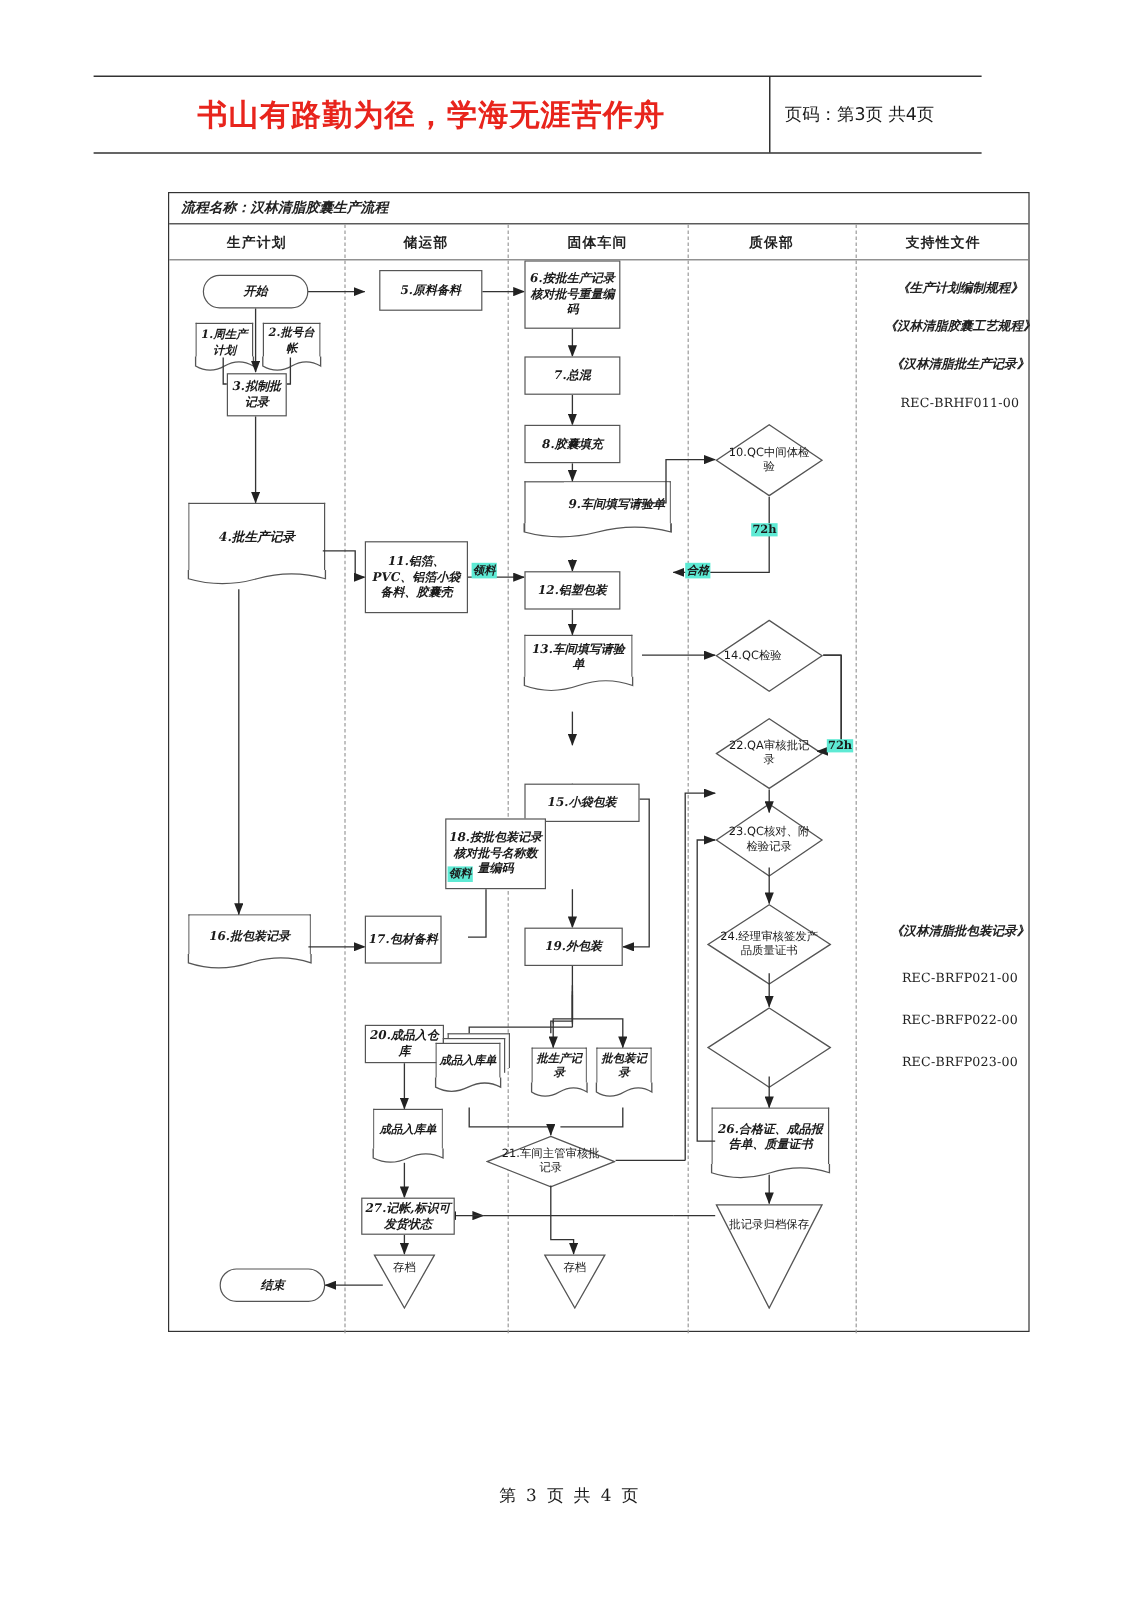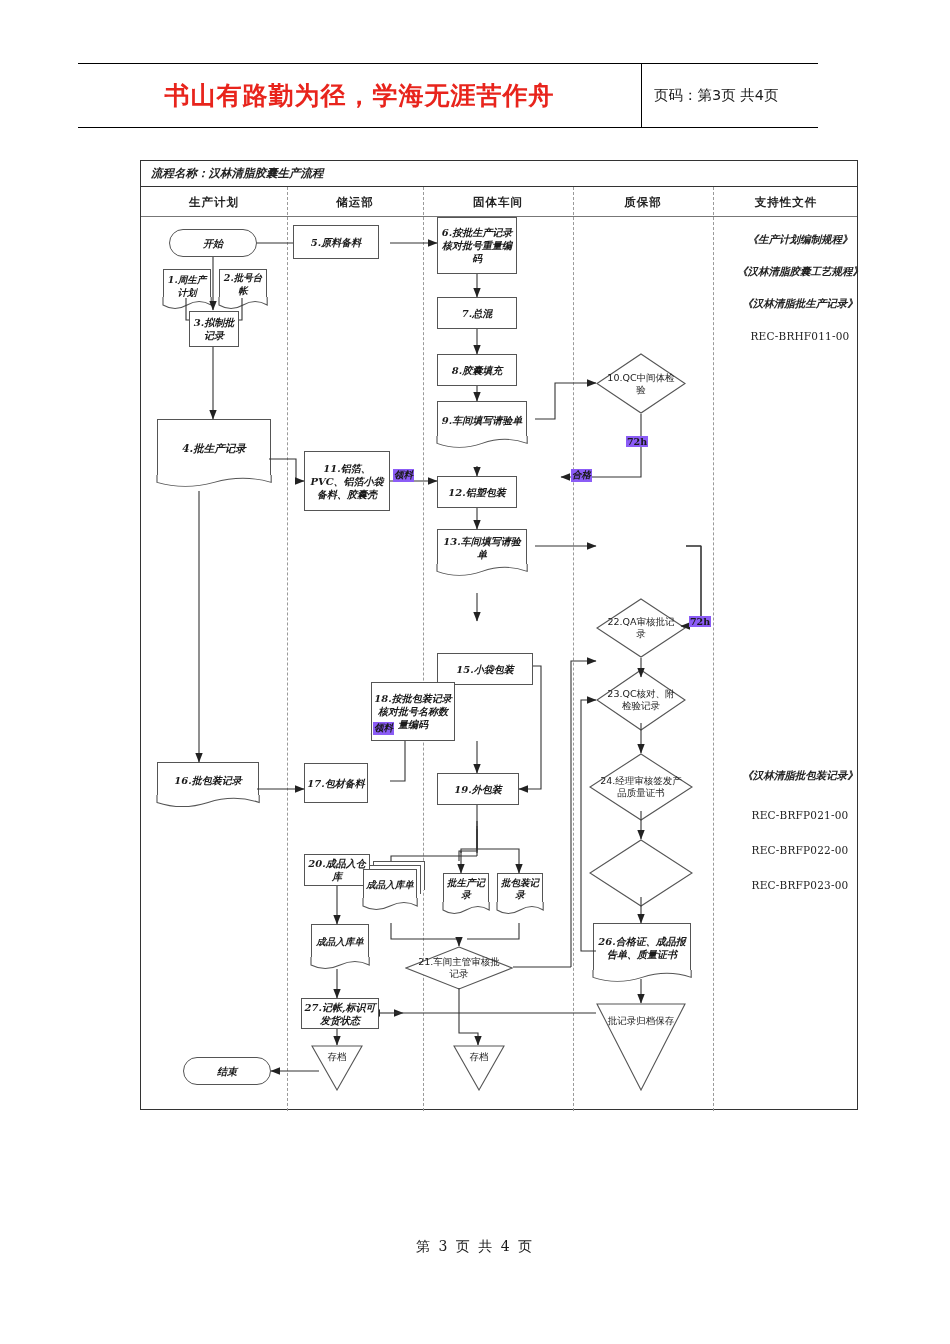--- a/index.html
+++ b/index.html
@@ -223,21 +223,21 @@
     pointer-events: none;
     z-index: 2;
   }
   .edge-label {
     position: absolute;
     font-family: "DejaVu Serif", "Liberation Serif", serif;
     font-style: italic;
     font-weight: bold;
     font-size: 9.5px;
     color: #1a1a1a;
-    background: #8b5cf6;
+    background: #5eead4;
     padding: 0 1px;
     z-index: 6;
     white-space: nowrap;
   }
   .edge-label.plain {
     font-style: normal;
     font-family: "DejaVu Serif", "Liberation Serif", serif;
   }
 
   
@@ -467,21 +467,21 @@
     </div>
     <svg class="doc-wave" viewBox="0 0 102 14" preserveAspectRatio="none">
       <path d="M0,0 L0,8 Q25,17 51,8 Q77,-1 102,8 L102,0" fill="#fff" stroke="#555" stroke-width="1.1"></path>
     </svg>
   </div>
 
   <div class="node n-term" style="left:42px;top:896px;width:88px;height:28px;">
     <span>结束</span>
   </div>
 
-  <div class="node n-rect" style="left:152px;top:64px;width:86px;height:34px;">
+  <div class="node n-rect" style="left:175px;top:64px;width:86px;height:34px;">
     <span>5.原料备料</span>
   </div>
 
   <div class="node n-rect" style="left:163px;top:290px;width:86px;height:60px;">
     <span style="padding:0 2px;">11.铝箔、PVC、铝箔小袋备料、胶囊壳</span>
   </div>
 
   <div class="node n-rect" style="left:163px;top:602px;width:64px;height:40px;">
     <span>17.包材备料</span>
   </div>
@@ -517,21 +517,21 @@
   </div>
 
   <div class="node n-rect" style="left:296px;top:136px;width:80px;height:32px;">
     <span>7.总混</span>
   </div>
 
   <div class="node n-rect" style="left:296px;top:193px;width:80px;height:32px;">
     <span>8.胶囊填充</span>
   </div>
 
-  <div class="n-doc" style="left:296px;top:240px;width:88px;height:36px;">
+  <div class="n-doc" style="left:296px;top:240px;width:88px;height:36px;padding-left:32px;">
     <div class="doc-body node" style="position:static;border:none;width:100%;height:100%;font-size:10px;">
       <span>9.车间填写请验单</span>
     </div>
     <svg class="doc-wave" viewBox="0 0 90 16" preserveAspectRatio="none">
       <path d="M0,0 L0,9 Q22,19 45,9 Q68,-1 90,9 L90,0" fill="#fff" stroke="#555" stroke-width="1.1"></path>
     </svg>
   </div>
 
   <div class="node n-rect" style="left:296px;top:315px;width:80px;height:32px;">
     <span>12.铝塑包装</span>
@@ -609,20 +609,28 @@
 
   <div class="n-diamond" style="left:455px;top:192px;width:90px;height:61px;">
     <svg class="dia-svg" width="90" height="61" viewBox="0 0 90 61">
       <polygon points="45,1 89,30.5 45,60 1,30.5" fill="#fff" stroke="#555" stroke-width="1.1"></polygon>
     </svg>
     <div class="dia-label">
       <span>10.QC中间体检验</span>
     </div>
   </div>
 
+  <div class="n-diamond" style="left:455px;top:355px;width:90px;height:61px;">
+    <svg class="dia-svg" width="90" height="61" viewBox="0 0 90 61">
+      <polygon points="45,1 89,30.5 45,60 1,30.5" fill="#fff" stroke="#555" stroke-width="1.1"></polygon>
+    </svg>
+    <div class="dia-label">
+      <span>14.QC检验</span>
+    </div>
+  </div>
 
   <div class="n-diamond" style="left:455px;top:437px;width:90px;height:60px;">
     <svg class="dia-svg" width="90" height="60" viewBox="0 0 90 60">
       <polygon points="45,1 89,30 45,59 1,30" fill="#fff" stroke="#555" stroke-width="1.1"></polygon>
     </svg>
     <div class="dia-label">
       <span>22.QA审核批记录</span>
     </div>
   </div>
 

